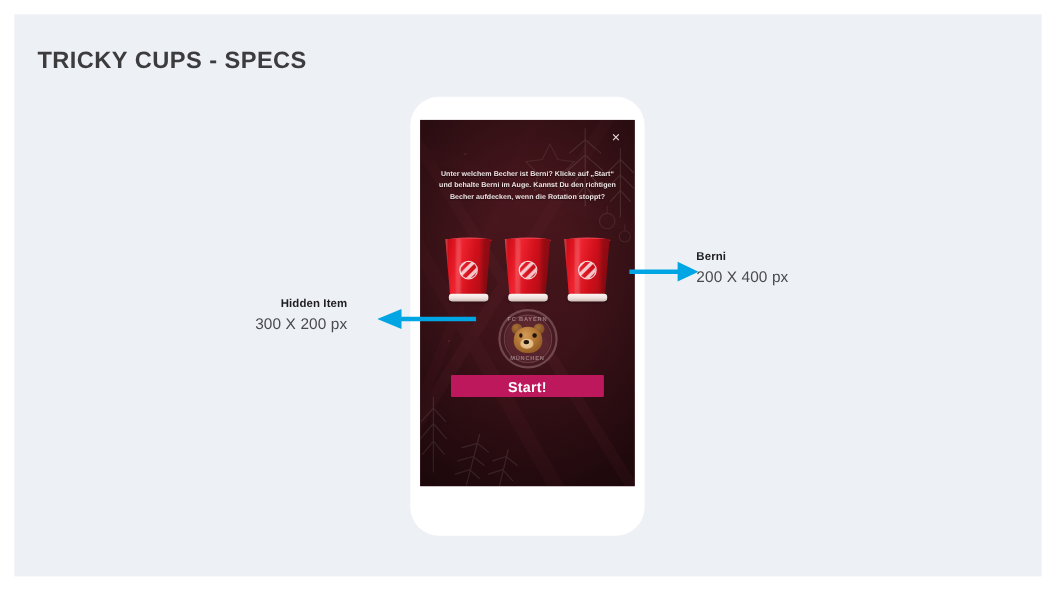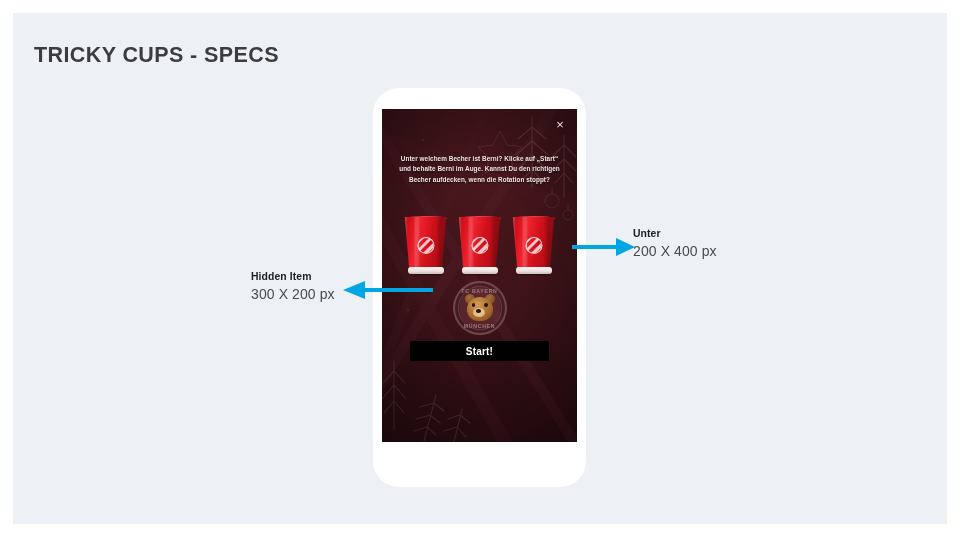--- a/index.html
+++ b/index.html
@@ -204,43 +204,43 @@
     width:5px; height:4px;
     border-radius:45%;
     background:#241509;
   }
 
   
   #start-button {
     position:absolute;
     left:28px; top:232px;
     width:139px; height:20px;
-    background:#000000;
+    background:#be185d;
     border:none;
     border-radius:1px;
     color:#ffffff;
-    font-size:10px;
+    font-size:13px;
     font-weight:bold;
     letter-spacing:.2px;
     cursor:pointer;
     z-index:7;
   }
 
   
   .anno { position:absolute; }
   .anno-title {
     font-size:10.4px; font-weight:bold; color:#1e1e20;
     letter-spacing:.1px; white-space:nowrap;
   }
   .anno-sub {
     font-size:14px; color:#4a4a4e; letter-spacing:.1px;
     white-space:nowrap; margin-top:4px;
   }
   #anno-cups { left:620px; top:215px; }
-  #anno-hidden { left:238px; top:258px; }
+  #anno-hidden { left:219px; top:258px; text-align:right; }
 
   .arrow { position:absolute; height:22px; }
   #arrow-cups   { left:559px; top:223px; width:63px; }
   #arrow-hidden { left:330px; top:266px; width:90px; }
 </style>
 </head>
 <body>
 
 <div id="slide">
 
@@ -321,21 +321,21 @@
       <button id="start-button">Start!</button>
 
     </div>
   </div>
 
   <svg id="arrow-cups" class="arrow" viewBox="0 0 63 22">
     <line x1="0" y1="11" x2="48" y2="11" stroke="#00a5e3" stroke-width="4"></line>
     <polygon points="44,2 63,11 44,20" fill="#00a5e3"></polygon>
   </svg>
   <div id="anno-cups" class="anno">
-    <div class="anno-title">Unter</div>
+    <div class="anno-title">Berni</div>
     <div class="anno-sub">200 X 400 px</div>
   </div>
 
   <svg id="arrow-hidden" class="arrow" viewBox="0 0 90 22">
     <line x1="90" y1="11" x2="18" y2="11" stroke="#00a5e3" stroke-width="4"></line>
     <polygon points="22,2 0,11 22,20" fill="#00a5e3"></polygon>
   </svg>
   <div id="anno-hidden" class="anno">
     <div class="anno-title">Hidden Item</div>
     <div class="anno-sub">300 X 200 px</div>

